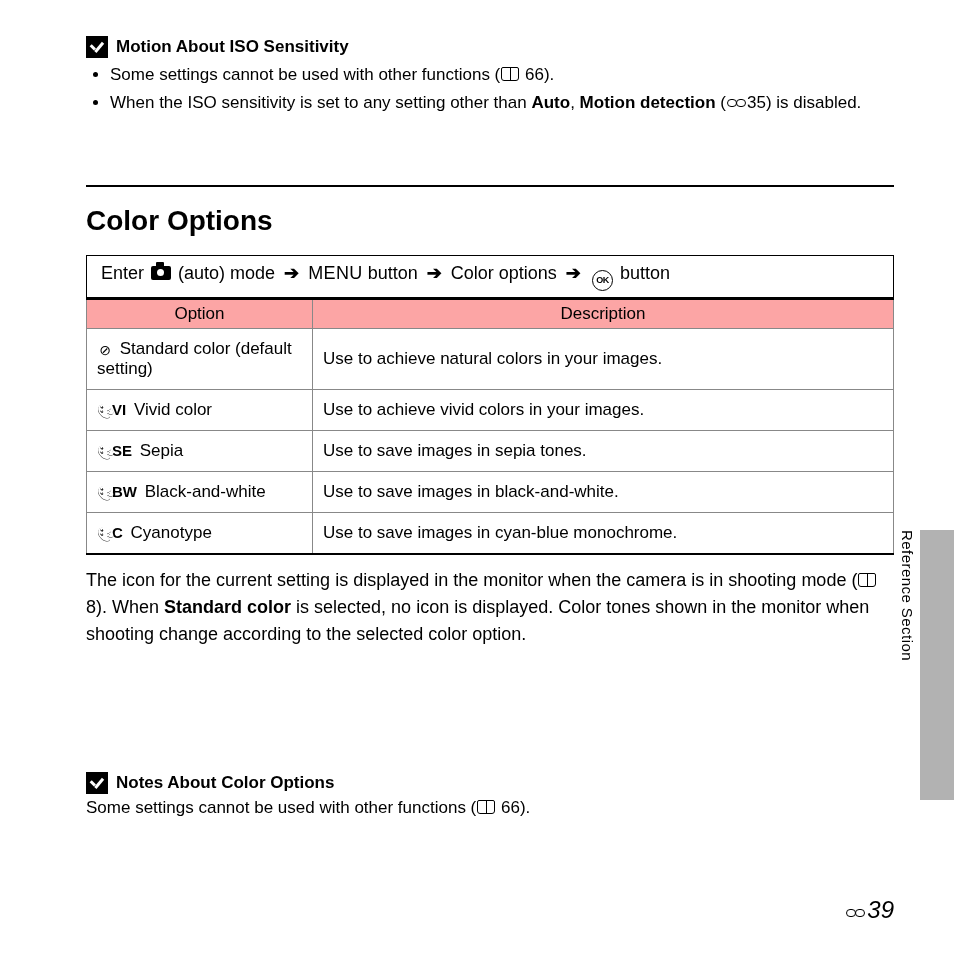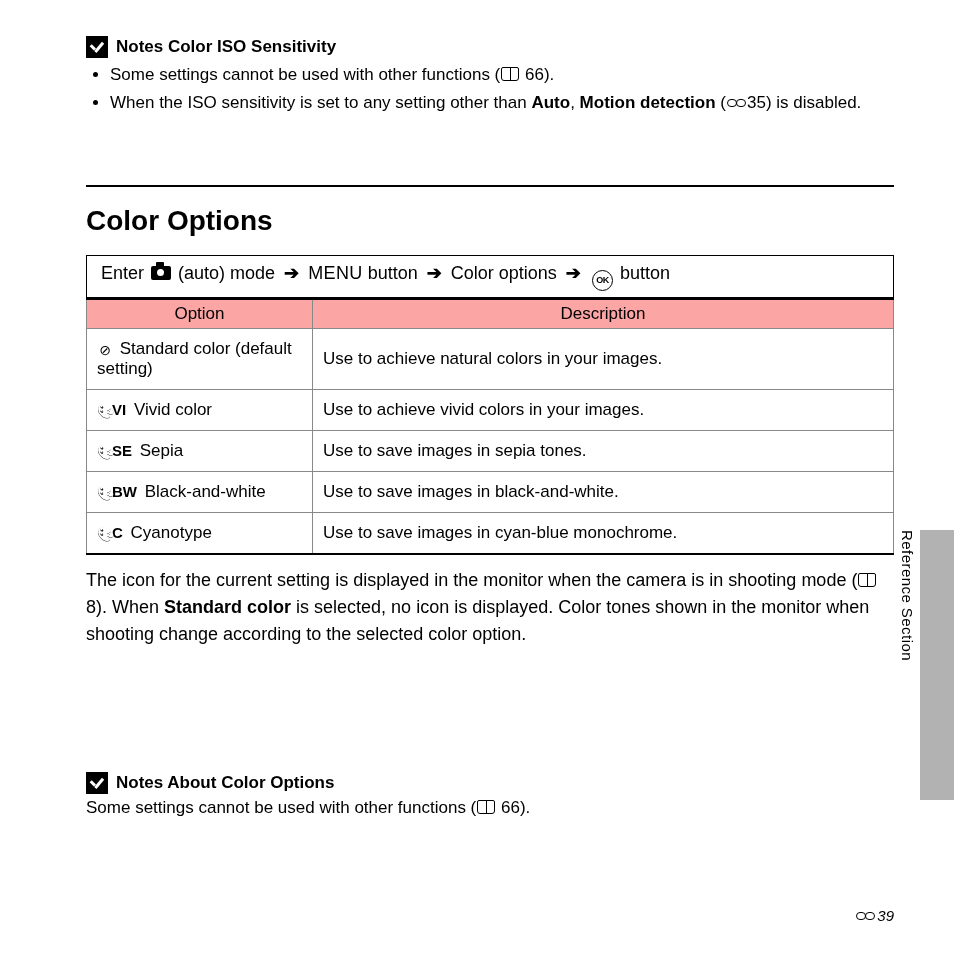--- a/index.html
+++ b/index.html
@@ -29,34 +29,34 @@
   .menu-txt{font-family:"Arial Narrow",Arial,sans-serif;font-stretch:condensed;letter-spacing:0.02em}
   .ok-icon{display:inline-block;width:19px;height:19px;border:1.6px solid #000;border-radius:50%;font-size:9px;font-weight:700;text-align:center;line-height:19px;vertical-align:-4px;margin:0 2px;font-family:Arial,sans-serif;letter-spacing:-0.5px}
   .intro{font-size:18px;margin:22px 0 14px 0}
   table.opts{width:100%;border-collapse:collapse;font-size:17px}
   table.opts th{background:#fca5a5;font-weight:400;border:1px solid #888;border-top:2px solid #000;padding:4px 10px;text-align:center}
   table.opts td{border:1px solid #888;padding:10px 10px;vertical-align:middle}
   table.opts tr:last-child td{border-bottom:2px solid #000}
   .opt-icon{display:inline-block;width:16px;text-align:center;font-size:14px;vertical-align:-1px;margin-right:2px}
   .opt-sub{font-family:"Arial Narrow",Arial,sans-serif;font-stretch:condensed;font-weight:700;font-size:15px;margin-left:-3px;margin-right:3px;display:inline-block;vertical-align:0}
   .after-table{font-size:18px;line-height:1.5;margin-top:12px}
-  .pgnum{position:absolute;right:60px;bottom:30px;font-size:15px;font-style:italic}
+  .pgnum{position:absolute;right:60px;bottom:30px;font-size:24px;font-style:italic}
   .pgnum .link-icon{vertical-align:-1px;margin-right:2px}
   .bold{font-weight:700}
 </style>
 </head>
 <body>
 
 <div class="page">
   <div class="side-tab"></div>
   <div class="side-label">Reference Section</div>
 
   <div class="note-head">
     <span class="check-icon"></span>
-    <span class="note-title">Notes Color ISO Sensitivity</span>
+    <span class="note-title">Motion About ISO Sensitivity</span>
   </div>
   <ul class="bullets">
     <li>
       <span>Some settings cannot be used with other functions (</span><span class="book-icon"></span><span> 66).</span>
     </li>
     <li>
       <span>When the ISO sensitivity is set to any setting other than </span><span class="bold">Auto</span><span>, </span><span class="bold">Motion detection</span><span> (</span><span class="link-icon"></span><span>35) is disabled.</span>
     </li>
   </ul>
 

